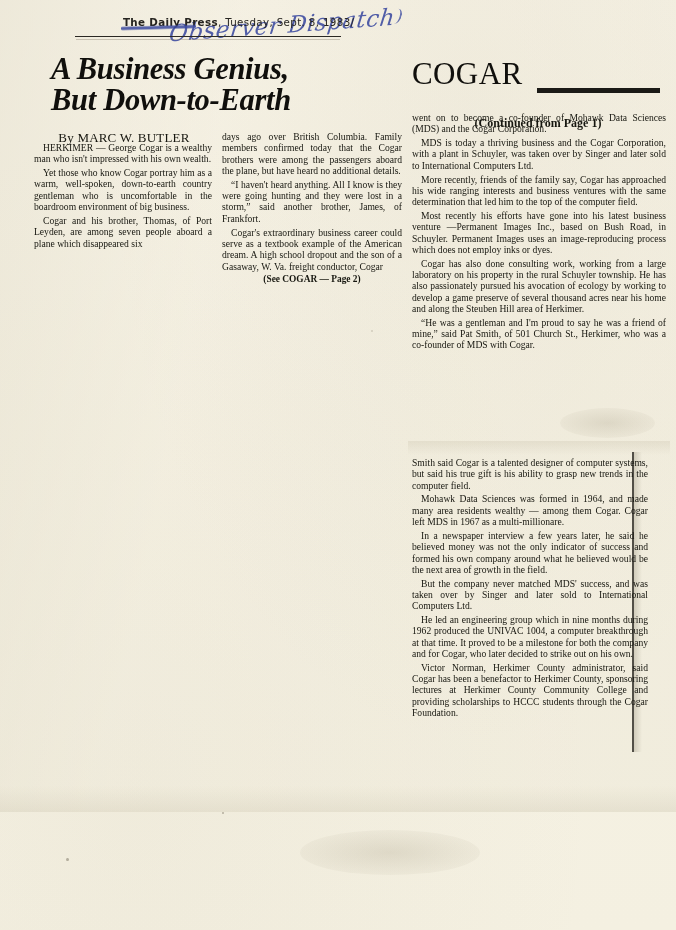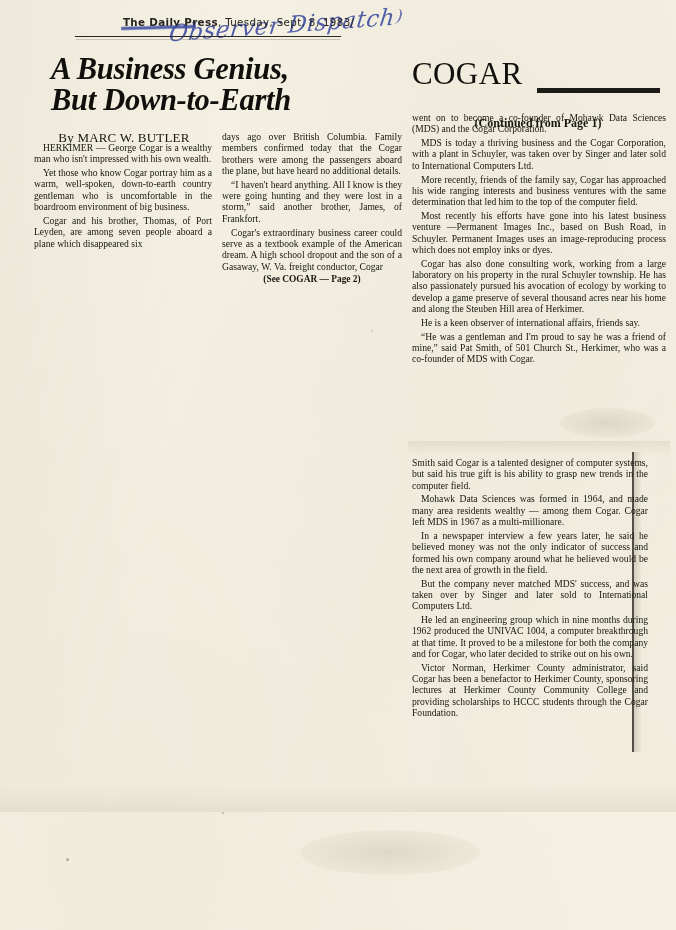--- a/index.html
+++ b/index.html
@@ -299,21 +299,20 @@
   <div class="cogar-head">COGAR</div>
   <div class="cogar-rule"></div>
   <div class="continued">(Continued from Page 1)</div>
 
   <div class="col-3 body-text">
     <p class="noindent">went on to become a co-founder of Mohawk Data Sciences (MDS) and the Cogar Corporation.</p>
     <p>MDS is today a thriving business and the Cogar Corporation, with a plant in Schuyler, was taken over by Singer and later sold to International Computers Ltd.</p>
     <p>More recently, friends of the family say, Cogar has approached his wide ranging interests and business ventures with the same determination that led him to the top of the computer field.</p>
     <p>Most recently his efforts have gone into his latest business venture —Permanent Images Inc., based on Bush Road, in Schuyler. Permanent Images uses an image-reproducing process which does not employ inks or dyes.</p>
     <p>Cogar has also done consulting work, working from a large laboratory on his property in the rural Schuyler township. He has also passionately pursued his avocation of ecology by working to develop a game preserve of several thousand acres near his home and along the Steuben Hill area of Herkimer.</p>
-    <p>He is a keen observer of international affairs, friends say.</p>
     <p>“He was a gentleman and I'm proud to say he was a friend of mine,” said Pat Smith, of 501 Church St., Herkimer, who was a co-founder of MDS with Cogar.</p>
   </div>
 
   <div class="seam"></div>
   <div class="strip-edge"></div>
   <div class="strip-edge-soft"></div>
 
   <div class="col-3b body-text">
     <p class="noindent">Smith said Cogar is a talented designer of computer systems, but said his true gift is his ability to grasp new trends in the computer field.</p>
     <p>Mohawk Data Sciences was formed in 1964, and made many area residents wealthy — among them Cogar. Cogar left MDS in 1967 as a multi-millionare.</p>

